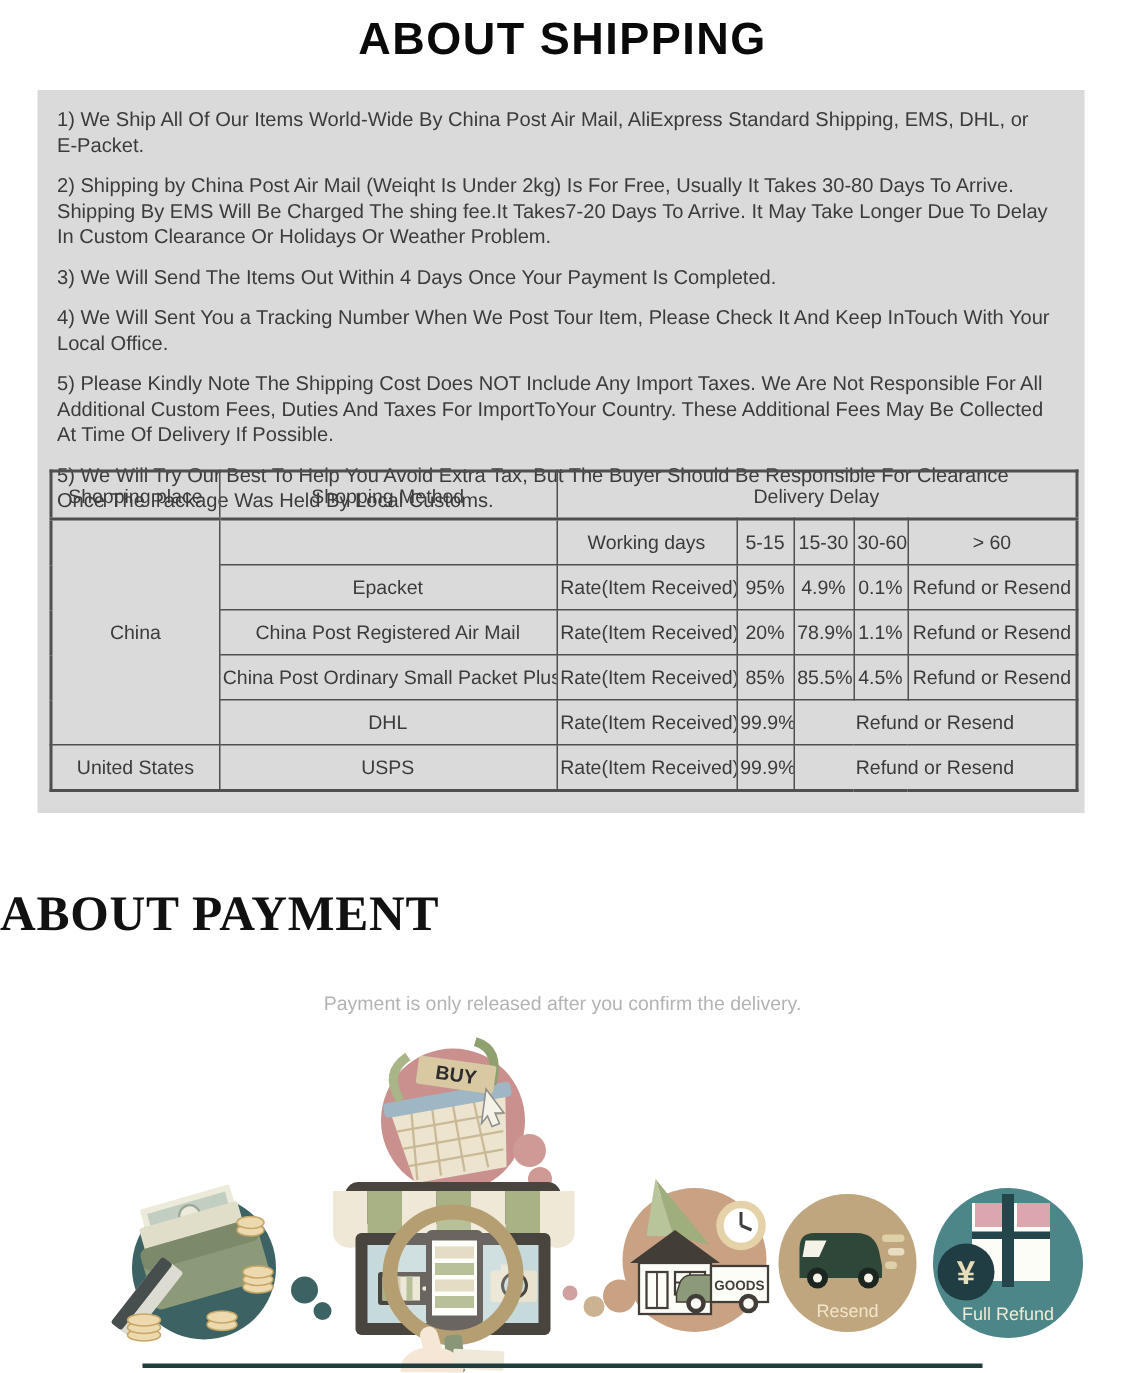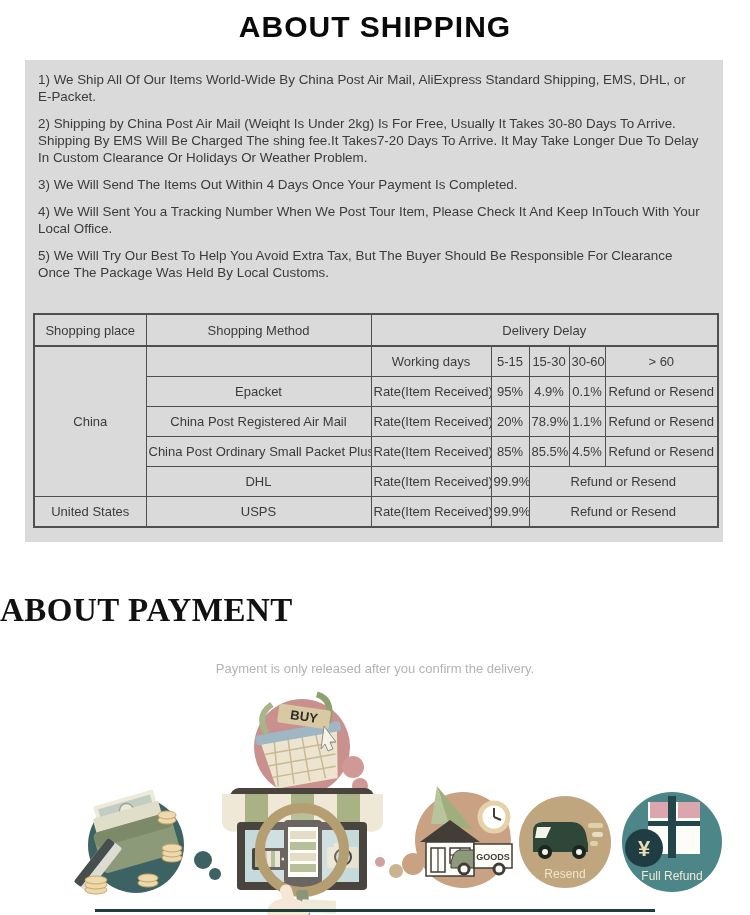--- a/index.html
+++ b/index.html
@@ -32,20 +32,21 @@
 <div class="page">
 
   <div class="shipping-title">ABOUT SHIPPING</div>
 
   <div class="gray-panel">
     <div class="points">
       <p>1) We Ship All Of Our Items World-Wide By China Post Air Mail, AliExpress Standard Shipping, EMS, DHL, or E-Packet.</p>
       <p>2) Shipping by China Post Air Mail (Weiqht Is Under 2kg) Is For Free, Usually It Takes 30-80 Days To Arrive. Shipping By EMS Will Be Charged The shing fee.It Takes7-20 Days To Arrive. It May Take Longer Due To Delay In Custom Clearance Or Holidays Or Weather Problem.</p>
       <p>3) We Will Send The Items Out Within 4 Days Once Your Payment Is Completed.</p>
       <p>4) We Will Sent You a Tracking Number When We Post Tour Item, Please Check It And Keep InTouch With Your Local Office.</p>
+      <p>5) Please Kindly Note The Shipping Cost Does NOT Include Any Import Taxes. We Are Not Responsible For All Additional Custom Fees, Duties And Taxes For ImportToYour Country. These Additional Fees May Be Collected At Time Of Delivery If Possible.</p>
       <p>5) We Will Try Our Best To Help You Avoid Extra Tax, But The Buyer Should Be Responsible For Clearance Once The Package Was Held By Local Customs.</p>
     </div>
 
     <table class="ship-table">
       <colgroup>
         <col style="width:112px">
           <col style="width:225px">
           <col style="width:120px">
         <col style="width:38px">
           <col style="width:40px">

